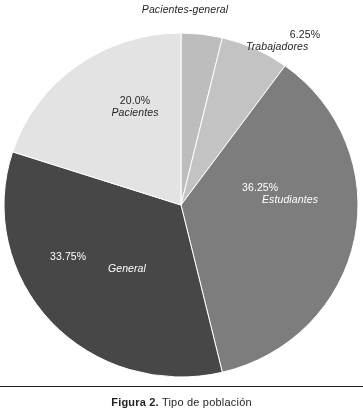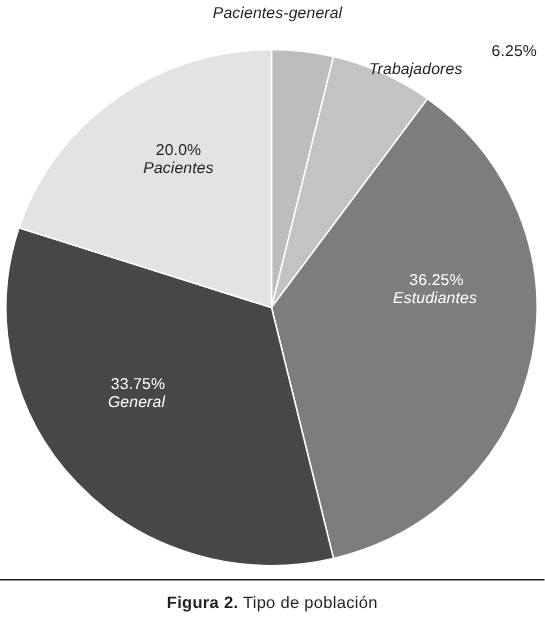--- a/index.html
+++ b/index.html
@@ -55,37 +55,37 @@
   
   #label-pacientes-general {
     left: 95px;  top: 3px;  width: 180px;
   }
   #label-pacientes-general .pct  { text-align: center; }
   #label-pacientes-general .name { text-align: center; }
 
   #label-trabajadores {
     left: 246px; top: 28px; width: 112px; text-align: left;
   }
-  #label-trabajadores .pct  { text-align: right; padding-left: 6px; }
+  #label-trabajadores .pct  { text-align: center; padding-left: 6px; }
   #label-trabajadores .name { text-align: left; }
 
   #label-estudiantes {
     left: 240px; top: 181px; width: 100px; text-align: left;
   }
-  #label-estudiantes .pct  { text-align: center; padding-left: 2px; }
+  #label-estudiantes .pct  { text-align: left; padding-left: 2px; }
   #label-estudiantes .name { text-align: center; }
 
   #label-general {
     left: 36px;  top: 250px; width: 110px; text-align: left;
   }
-  #label-general .pct  { text-align: center; padding-left: 2px; }
-  #label-general .name { text-align: center; }
+  #label-general .pct  { text-align: left; padding-left: 2px; margin-left: 12px; }
+  #label-general .name { text-align: right; }
 
   #label-pacientes {
-    left: 65px;  top: 94px;  width: 108px; text-align: center;
+    left: 81px;  top: 94px;  width: 108px; text-align: center;
   }
 
   
   #caption-rule {
     position: absolute;
     left: 0;
     top: 386px;
     width: 363px;
     height: 1px;
     background: #231f20;

